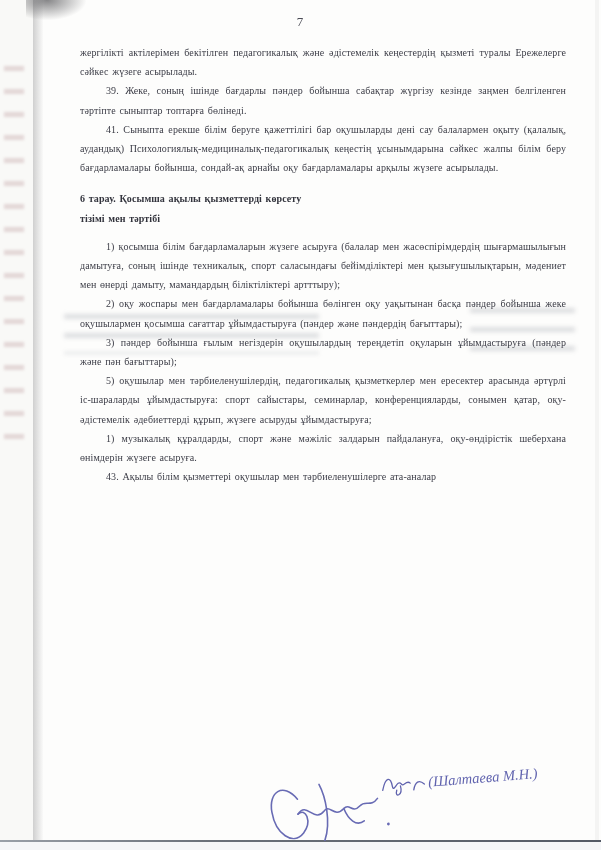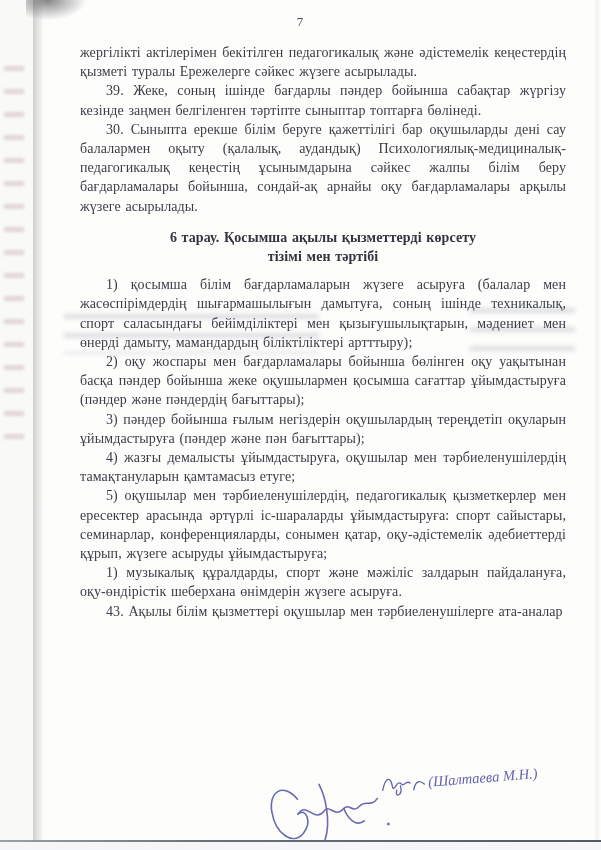--- a/index.html
+++ b/index.html
@@ -68,32 +68,32 @@
     position: absolute; top: 14px; left: 0;
     width: 601px;
     text-align: center;
     font-size: 13px;
     color: #4a4b55;
     letter-spacing: 1px;
   }
   .content {
     position: absolute; top: 43px; left: 80px;
     width: 486px;
-    font-size: 14px;
+    font-size: 10px;
     line-height: 19.2px;
     text-align: justify;
     color: #3b3c46;
     letter-spacing: 0.1px;
     word-spacing: 1px;
   }
   .content p { margin: 0; }
   .content p.indent { text-indent: 26px; }
   .chapter-heading {
     font-weight: bold;
-    text-align: center;
+    text-align: left;
     color: #33343d;
     margin: 12px 0 9px 0;
   }
   .chapter-heading div { text-indent: 0; }
   
   .sig-center {
     position: absolute; left: 260px; top: 778px;
     width: 142px; height: 72px;
     transform: rotate(-2deg);
   }
@@ -124,31 +124,30 @@
   <div class="smudge smudge-b"></div>
   <div class="right-edge"></div>
   <div class="bottom-line"></div>
   <div class="bottom-strip"></div>
 
   <div class="page-number">7</div>
 
   <div class="content">
     <p>жергілікті актілерімен бекітілген педагогикалық және әдістемелік кеңестердің қызметі туралы Ережелерге сәйкес жүзеге асырылады.</p>
     <p class="indent">39. Жеке, соның ішінде бағдарлы пәндер бойынша сабақтар жүргізу кезінде заңмен белгіленген тәртіпте сыныптар топтарға бөлінеді.</p>
-    <p class="indent">30. Сыныпта ерекше білім беруге қажеттілігі бар оқушыларды дені сау балалармен оқыту (қалалық, аудандық) Психологиялық-медициналық-педагогикалық кеңестің ұсынымдарына сәйкес жалпы білім беру бағдарламалары бойынша, сондай-ақ арнайы оқу бағдарламалары арқылы жүзеге асырылады.</p>
+    <p class="indent">41. Сыныпта ерекше білім беруге қажеттілігі бар оқушыларды дені сау балалармен оқыту (қалалық, аудандық) Психологиялық-медициналық-педагогикалық кеңестің ұсынымдарына сәйкес жалпы білім беру бағдарламалары бойынша, сондай-ақ арнайы оқу бағдарламалары арқылы жүзеге асырылады.</p>
 
     <div class="chapter-heading">
       <div>6 тарау. Қосымша ақылы қызметтерді көрсету</div>
       <div>тізімі мен тәртібі</div>
     </div>
 
     <p class="indent">1) қосымша білім бағдарламаларын жүзеге асыруға (балалар мен жасөспірімдердің шығармашылығын дамытуға, соның ішінде техникалық, спорт саласындағы бейімділіктері мен қызығушылықтарын, мәдениет мен өнерді дамыту, мамандардың біліктіліктері артттыру);</p>
     <p class="indent">2) оқу жоспары мен бағдарламалары бойынша бөлінген оқу уақытынан басқа пәндер бойынша жеке оқушылармен қосымша сағаттар ұйымдастыруға (пәндер және пәндердің бағыттары);</p>
     <p class="indent">3) пәндер бойынша ғылым негіздерін оқушылардың тереңдетіп оқуларын ұйымдастыруға (пәндер және пән бағыттары);</p>
-    <p class="indent">4) жазғы демалысты ұйымдастыруға, оқушылар мен тәрбиеленушілердің тамақтануларын қамтамасыз етуге;</p>
     <p class="indent">5) оқушылар мен тәрбиеленушілердің, педагогикалық қызметкерлер мен ересектер арасында әртүрлі іс-шараларды ұйымдастыруға: спорт сайыстары, семинарлар, конференцияларды, сонымен қатар, оқу-әдістемелік әдебиеттерді құрып, жүзеге асыруды ұйымдастыруға;</p>
     <p class="indent">1) музыкалық құралдарды, спорт және мәжіліс залдарын пайдалануға, оқу-өндірістік шеберхана өнімдерін жүзеге асыруға.</p>
     <p class="indent">43. Ақылы білім қызметтері оқушылар мен тәрбиеленушілерге ата-аналар</p>
   </div>
 
   <div class="sig-center">
     <svg width="142" height="72" viewBox="0 0 142 72">
       <g fill="none" stroke="#686bb4" stroke-width="1.6" stroke-linecap="round">
         <path d="M38,20 C24,2 9,12 12,32 C15,54 32,67 43,54 C52,43 46,28 38,35"></path>
         <path d="M38,35 C47,22 54,45 64,33 C70,25 74,41 84,31 C90,25 92,37 100,29 C106,23 111,31 118,22"></path>

